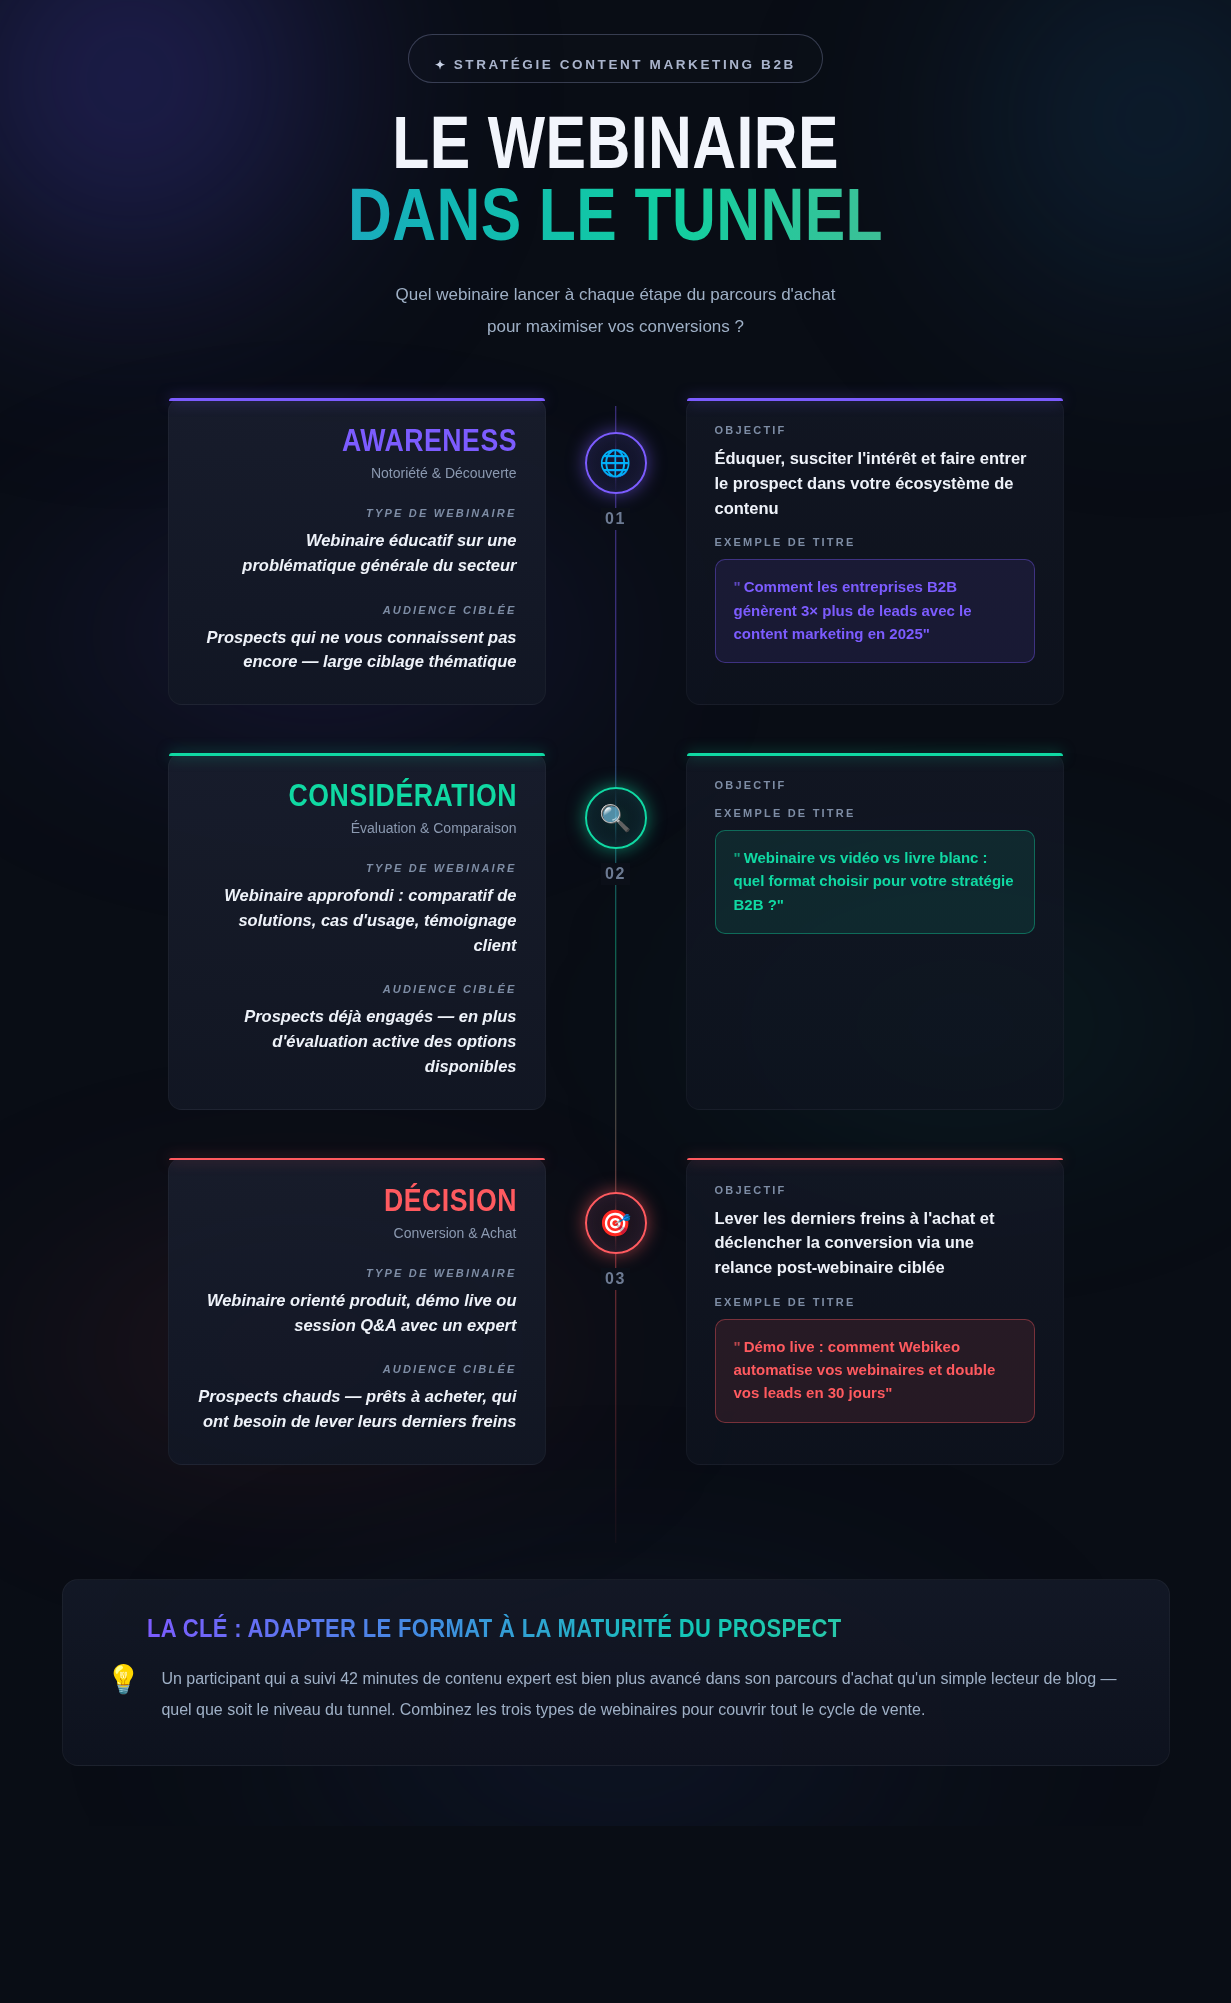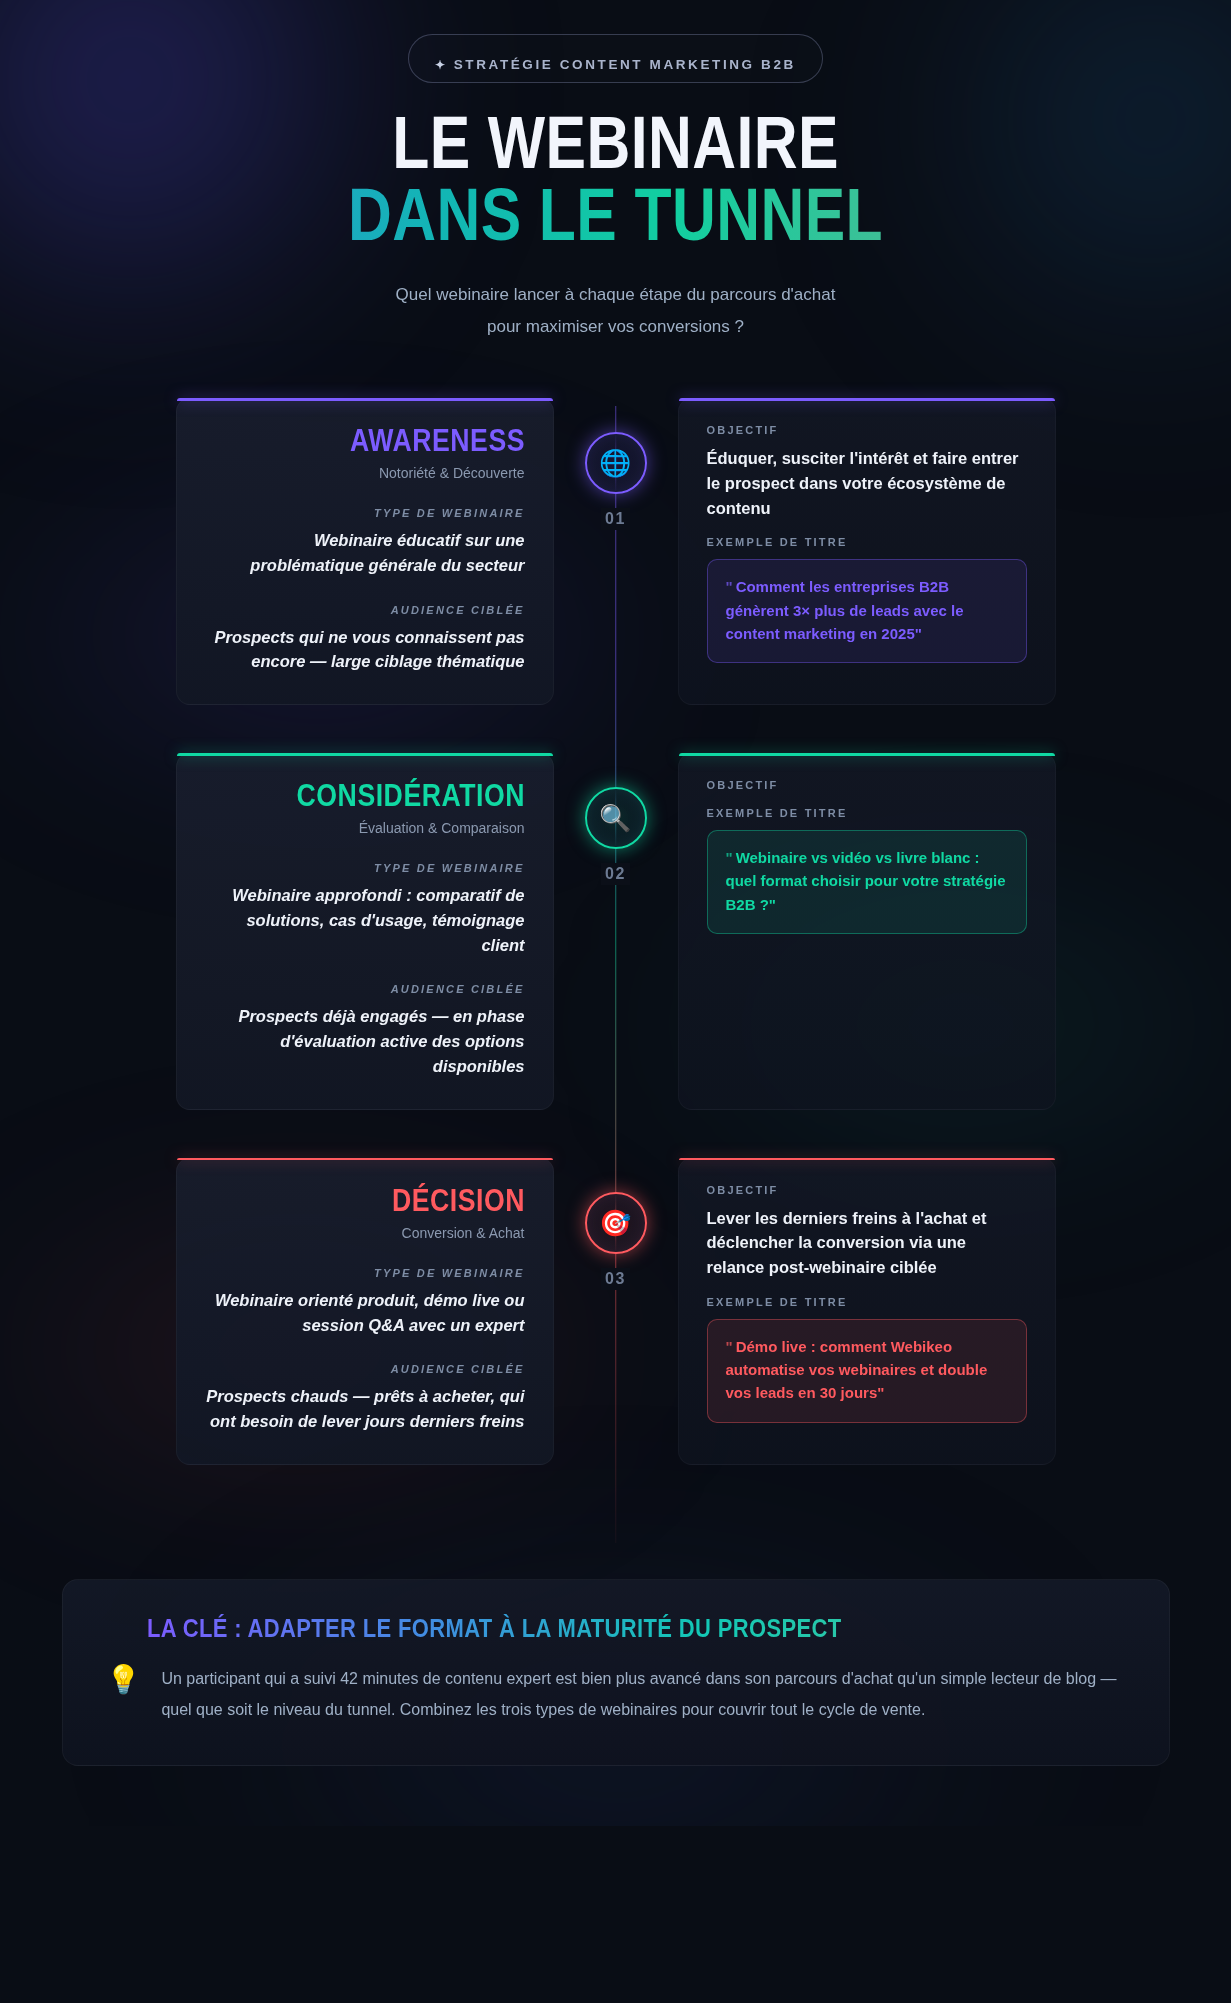--- a/index.html
+++ b/index.html
@@ -113,21 +113,21 @@
         rgba(16,217,163,0.55) 47%,
         rgba(255,90,95,0.55) 74%,
         rgba(255,90,95,0.05) 100%);
   }
 
   .stage {
     position: relative;
     display: grid;
     grid-template-columns: 400px 80px 400px;
     justify-content: center;
-    column-gap: 0;
+    column-gap: 8px;
     margin-bottom: 48px;
   }
 
   
   .card-left {
     position: relative;
     background: linear-gradient(180deg, rgba(24,29,44,0.96) 0%, rgba(18,23,36,0.96) 100%);
     border-radius: 14px;
     padding: 26px 28px 30px;
     text-align: right;
@@ -375,21 +375,21 @@
     <div class="stage" data-name="stage-consideration">
       <div class="card-left" data-name="stage-detail-card">
         <div class="stage-name" data-name="stage-name" style="color: rgb(16, 217, 163);">CONSIDÉRATION</div>
         <div class="stage-sub" data-name="stage-subtitle">Évaluation &amp; Comparaison</div>
         <div class="field" data-name="webinar-type-field">
           <div class="field-label" data-name="webinar-type-label">TYPE DE WEBINAIRE</div>
           <div class="field-value" data-name="webinar-type-value">Webinaire approfondi : comparatif de solutions, cas d'usage, témoignage client</div>
         </div>
         <div class="field" data-name="audience-field">
           <div class="field-label" data-name="audience-label">AUDIENCE CIBLÉE</div>
-          <div class="field-value" data-name="audience-value">Prospects déjà engagés — en phase d'évaluation active des options disponibles</div>
+          <div class="field-value" data-name="audience-value">Prospects déjà engagés — en plus d'évaluation active des options disponibles</div>
         </div>
       </div>
 
       <div class="node-col" data-name="timeline-node">
         <div class="node" data-name="stage-node-circle" style="border: 2px solid rgb(16, 217, 163); box-shadow: rgba(16, 217, 163, 0.55) 0px 0px 18px, rgba(16, 217, 163, 0.18) 0px 0px 16px inset; background: radial-gradient(circle, rgba(16, 217, 163, 0.14) 0%, rgb(14, 19, 34) 75%);">
           <span class="node-icon" data-name="magnifier-icon">🔍</span>
         </div>
         <div class="node-num" data-name="stage-number">02</div>
       </div>
 
@@ -403,21 +403,21 @@
     <div class="stage" data-name="stage-decision">
       <div class="card-left" data-name="stage-detail-card">
         <div class="stage-name" data-name="stage-name" style="color: rgb(255, 90, 95);">DÉCISION</div>
         <div class="stage-sub" data-name="stage-subtitle">Conversion &amp; Achat</div>
         <div class="field" data-name="webinar-type-field">
           <div class="field-label" data-name="webinar-type-label">TYPE DE WEBINAIRE</div>
           <div class="field-value" data-name="webinar-type-value">Webinaire orienté produit, démo live ou session Q&amp;A avec un expert</div>
         </div>
         <div class="field" data-name="audience-field">
           <div class="field-label" data-name="audience-label">AUDIENCE CIBLÉE</div>
-          <div class="field-value" data-name="audience-value">Prospects chauds — prêts à acheter, qui ont besoin de lever jours derniers freins</div>
+          <div class="field-value" data-name="audience-value">Prospects chauds — prêts à acheter, qui ont besoin de lever leurs derniers freins</div>
         </div>
       </div>
 
       <div class="node-col" data-name="timeline-node">
         <div class="node" data-name="stage-node-circle" style="border: 2px solid rgb(255, 90, 95); box-shadow: rgba(255, 90, 95, 0.55) 0px 0px 18px, rgba(255, 90, 95, 0.18) 0px 0px 16px inset; background: radial-gradient(circle, rgba(255, 90, 95, 0.14) 0%, rgb(14, 19, 34) 75%);">
           <span class="node-icon" data-name="target-icon">🎯</span>
         </div>
         <div class="node-num" data-name="stage-number">03</div>
       </div>
 

